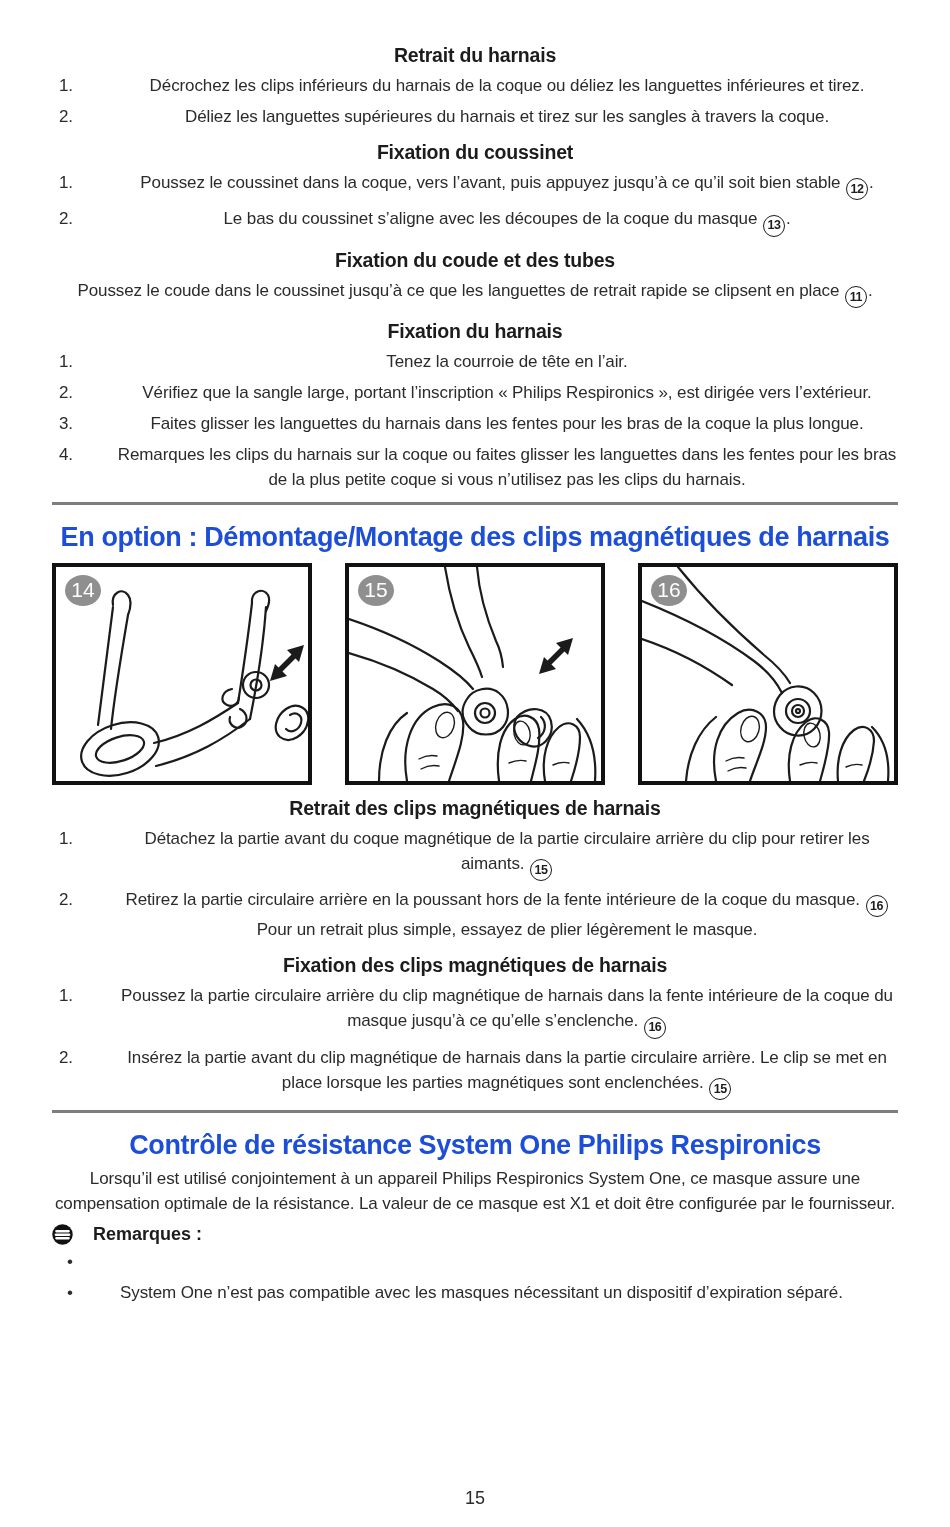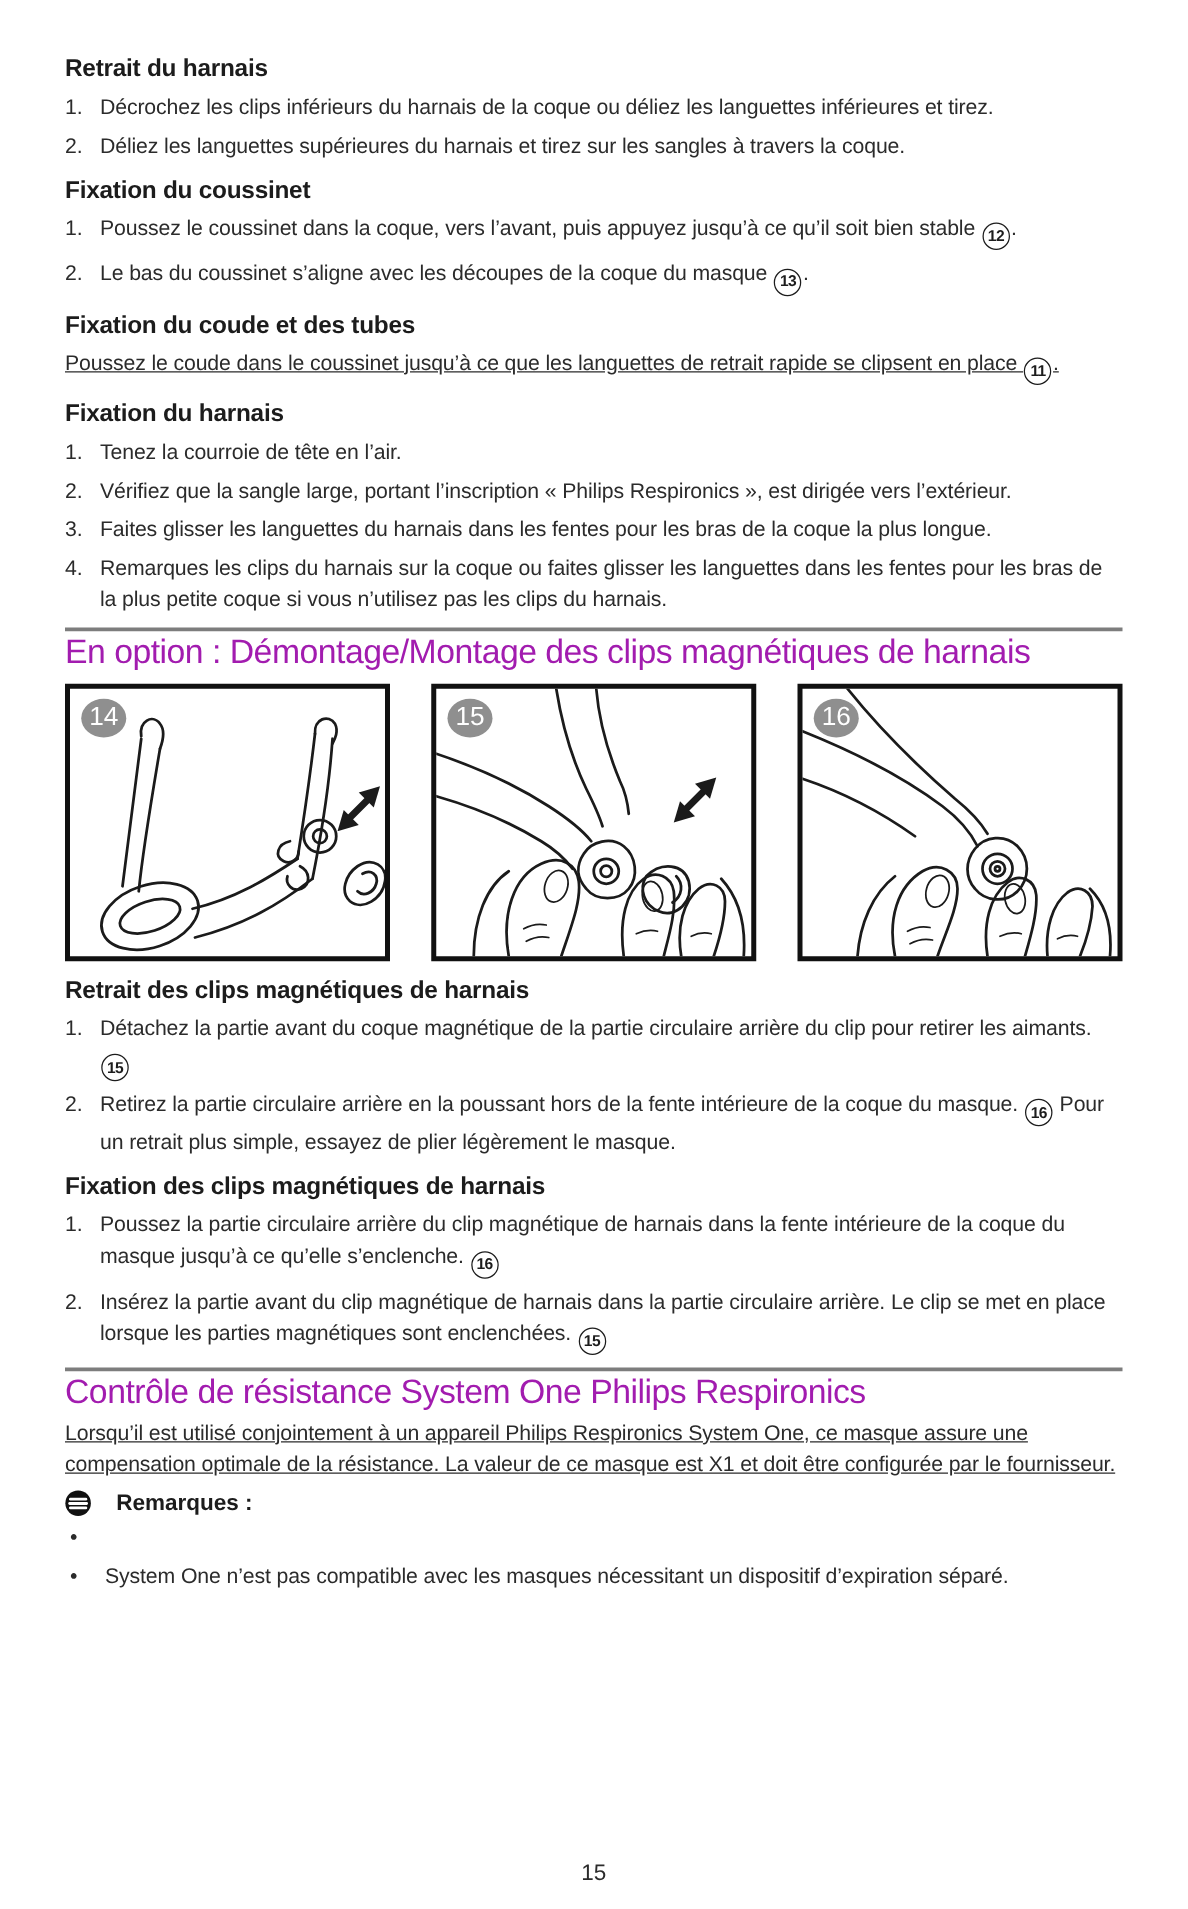--- a/index.html
+++ b/index.html
@@ -1,29 +1,29 @@
 <!DOCTYPE html>
 <html><head>
 <meta charset="utf-8">
 <style>
   html,body{margin:0;padding:0;background:#ffffff;}
   body{
     width:950px;height:1527px;position:relative;overflow:hidden;
     font-family:"Liberation Sans","DejaVu Sans",sans-serif;
     color:#2b2b2b;
   }
-  .page{padding:44px 52px 0 52px;box-sizing:border-box;}
+  .page{padding:44px 52px 0 52px;box-sizing:border-box;text-align:center;}
   
   .h3{font-size:19.5px;font-weight:700;color:#1c1c1c;margin:12px 0 6px 0;letter-spacing:-0.2px;}
   .h3.first{margin-top:0;}
-  .h2{font-size:27px;font-weight:400;color:#a21caf;line-height:32px;margin:0 0 5px 0;letter-spacing:-0.4px;}
+  .h2{font-size:27px;font-weight:700;color:#1d4ed8;line-height:32px;margin:16px 0 5px 0;letter-spacing:-0.4px;}
   .rule{border:none;border-top:3px solid #7d7d7d;margin:10px 0 0 0;}
   
-  .para,.li-text{font-size:17px;line-height:25px;letter-spacing:-0.1px;color:#2b2b2b;}
-  .para{margin:0 0 6px 0;text-decoration:underline;}
+  .para,.li-text{font-size:17px;line-height:25px;letter-spacing:-0.1px;color:#2b2b2b;margin-left:36px;}
+  .para{margin:0 0 6px 0;}
   ol.plain,ul.plain{list-style:none;margin:0;padding:0;}
   .li{display:flex;margin:0 0 6px 0;}
   .li .marker{flex:0 0 28px;font-size:17px;line-height:25px;color:#2b2b2b;}
   .li .li-text{flex:1;}
   
   .circ{
     display:inline-flex;align-items:center;justify-content:center;
     width:22px;height:22px;border:1.7px solid #1c1c1c;border-radius:50%;
     font-size:12.5px;font-weight:700;color:#1c1c1c;line-height:1;
     vertical-align:-5px;box-sizing:border-box;margin:0 1px;

